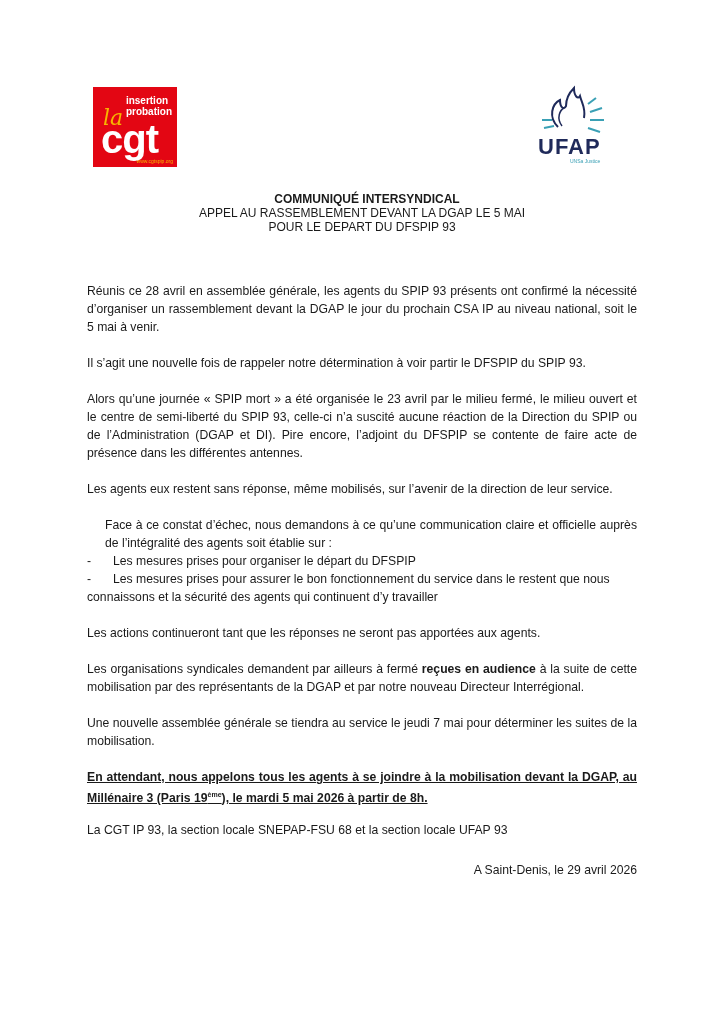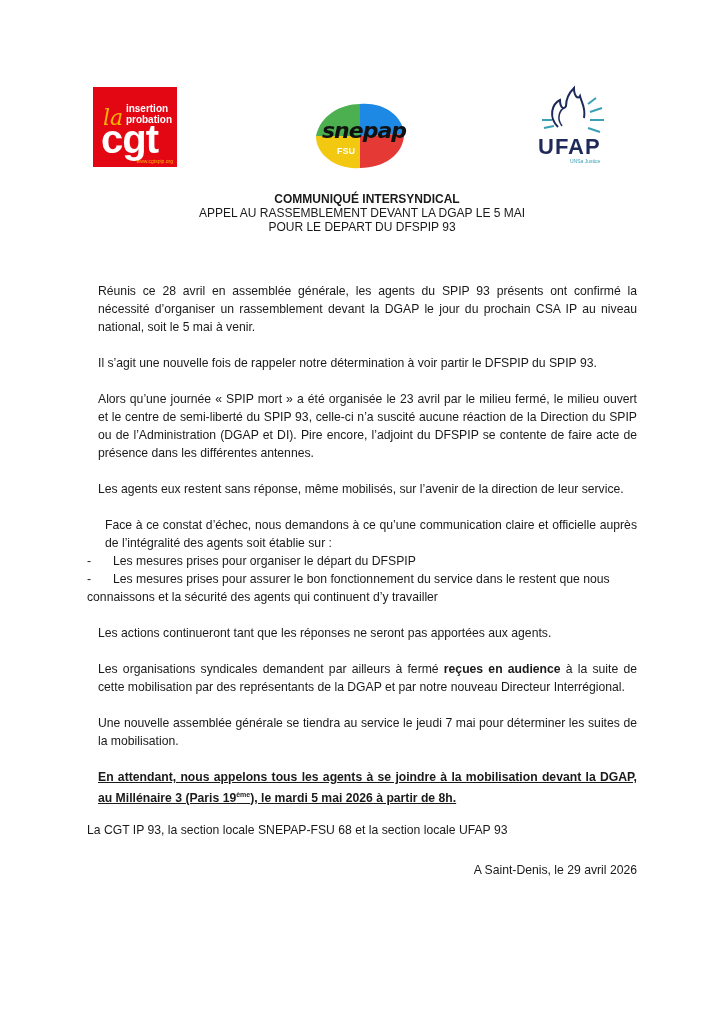--- a/index.html
+++ b/index.html
@@ -6,39 +6,39 @@
     body {
       width: 724px; height: 1024px; position: relative; overflow: hidden;
       font-family: "Liberation Sans", "DejaVu Sans", sans-serif;
       color: #1a1a1a;
     }
     .logos { position: absolute; left: 0; top: 0; width: 724px; height: 180px; }
     .logo-cgt {
       position: absolute; left: 93px; top: 87px; width: 84px; height: 80px;
       background: #e30613; overflow: hidden;
     }
-    .logo-cgt .ins { position: absolute; right: 5px; top: 16px; color: #fff; font-size: 10px; font-weight: bold; line-height: 11px; text-align: left; }
+    .logo-cgt .ins { position: absolute; right: 5px; top: 8px; color: #fff; font-size: 10px; font-weight: bold; line-height: 11px; text-align: left; }
     .logo-cgt .la { position: absolute; left: 10px; top: 18px; color: #f7b500; font-family: "DejaVu Serif", serif; font-style: italic; font-size: 22px; }
     .logo-cgt .cgt { position: absolute; left: 8px; top: 30px; color: #fff; font-weight: bold; font-size: 40px; letter-spacing: -1px; }
     .logo-cgt .url { position: absolute; right: 4px; bottom: 3px; color: #f7b500; font-size: 5px; }
 
     .logo-snepap { position: absolute; left: 310px; top: 98px; width: 100px; height: 75px; }
     .logo-snepap svg { position: absolute; left: 0; top: 0; }
     .logo-snepap .word { position: absolute; left: 12px; top: 20px; font-family: "DejaVu Sans", sans-serif; font-style: italic; font-weight: bold; font-size: 22px; color: #111; letter-spacing: -1px; }
     .logo-snepap .fsu { position: absolute; left: 27px; top: 48px; font-size: 9px; font-weight: bold; color: #fff; }
 
     .logo-ufap { position: absolute; left: 530px; top: 82px; width: 90px; height: 85px; }
     .logo-ufap .word { position: absolute; left: 8px; top: 52px; color: #1f2a5a; font-weight: bold; font-size: 22px; letter-spacing: 1px; }
     .logo-ufap .sub { position: absolute; left: 40px; top: 76px; font-size: 5px; color: #3aa0b5; }
 
     .heading { position: absolute; left: 0; top: 192px; width: 724px; text-align: center; font-size: 12px; line-height: 14px; }
     .heading .t1 { font-weight: bold; margin-left: 10px; }
 
     .body { position: absolute; left: 87px; top: 282px; width: 550px; font-size: 12.2px; line-height: 18px; }
-    .body p { margin: 0 0 18px 11px; }
+    .body p { margin: 0 0 18px 0; }
     .justify { text-align: justify; margin-left: 18px; }
     .bullet { display: flex; }
     .bullet .dash { width: 26px; flex: 0 0 26px; }
     .bold { font-weight: bold; }
     .callout { font-weight: bold; text-decoration: underline; text-align: justify; }
     .signature { position: absolute; left: 87px; top: 823px; font-size: 12.2px; }
     .place-date { position: absolute; right: 87px; top: 863px; font-size: 12.2px; text-align: left; }
   </style>
 </head>
 <body>
@@ -47,30 +47,20 @@
   <div class="logo-cgt">
     <div class="ins">
       <div>insertion</div>
       <div>probation</div>
     </div>
     <div class="la">la</div>
     <div class="cgt">cgt</div>
     <div class="url">www.cgtspip.org</div>
   </div>
 
-  <div class="logo-snepap">
-    <svg width="100" height="75" viewBox="0 0 100 75">
-      <path d="M50 6 C30 6 10 18 6 38 L50 38 Z" fill="#4caf50"></path>
-      <path d="M50 6 C72 4 92 16 94 36 L50 38 Z" fill="#1e88e5"></path>
-      <path d="M6 38 C6 58 28 72 50 70 L50 38 Z" fill="#f2c811"></path>
-      <path d="M50 38 L94 36 C94 56 74 70 50 70 Z" fill="#e53935"></path>
-    </svg>
-    <div class="word">snepap</div>
-    <div class="fsu">FSU</div>
-  </div>
 
   <div class="logo-ufap">
     <svg width="90" height="55" viewBox="0 0 90 55">
       <path d="M28 45 C18 35 22 22 30 18 C30 26 34 28 36 24 C36 16 40 10 44 6 C44 14 48 18 50 14 C52 22 56 26 54 36" fill="none" stroke="#1f2a5a" stroke-width="2"></path>
       <path d="M32 44 C26 36 30 28 34 26" fill="none" stroke="#1f2a5a" stroke-width="1.5"></path>
       <line x1="58" y1="22" x2="66" y2="16" stroke="#3aa0b5" stroke-width="2"></line>
       <line x1="60" y1="30" x2="72" y2="26" stroke="#3aa0b5" stroke-width="2"></line>
       <line x1="60" y1="38" x2="74" y2="38" stroke="#3aa0b5" stroke-width="2"></line>
       <line x1="58" y1="46" x2="70" y2="50" stroke="#3aa0b5" stroke-width="2"></line>
       <line x1="12" y1="38" x2="22" y2="38" stroke="#3aa0b5" stroke-width="2"></line>

